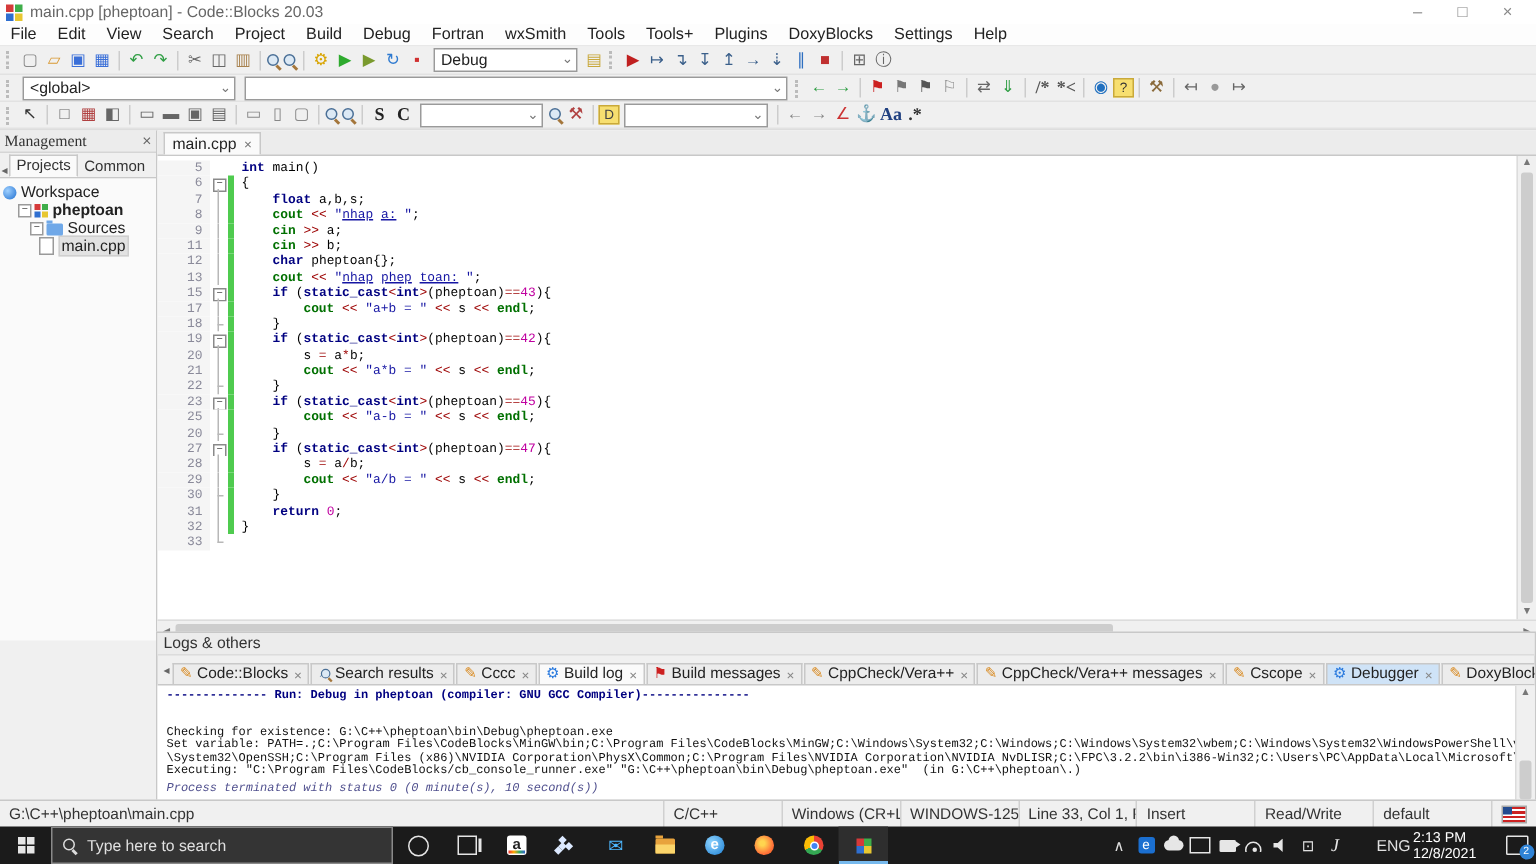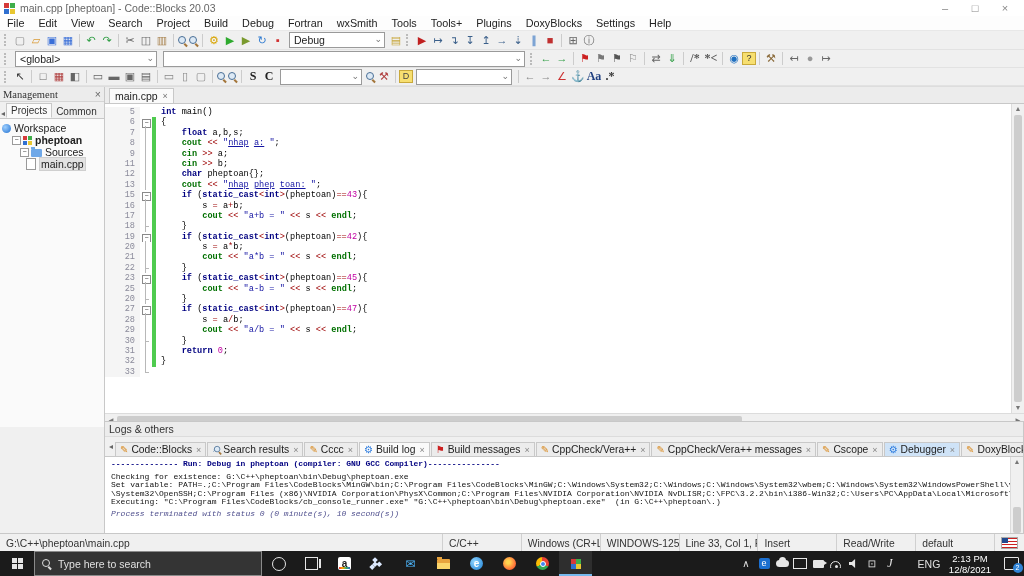--- a/index.html
+++ b/index.html
@@ -87,21 +87,21 @@
   .ltab{display:flex;align-items:center;background:#ececec;border:1px solid #c8c8c8;border-bottom:none;
         padding:1px 4px;margin-right:1px;font-size:10.3px;color:#222;white-space:nowrap;}
   .ltab.active{background:#fafafa;}
   .ltab.tint{background:#cfe3f7;}
   .ltab .x{margin-left:4px;color:#888;font-size:9px;}
   .ltab .lic{margin-right:3px;font-size:10px;line-height:10px;}
   .ltab-arr{font-size:8px;color:#666;padding:0 2px;align-self:center;}
   #logbody{flex:1;display:flex;background:#fff;border-top:1px solid #c8c8c8;min-height:0;}
   #logtext{flex:1;overflow:hidden;padding:3px 0 0 6px;font-family:"Liberation Mono",monospace;font-size:8px;}
   .logline{white-space:pre;line-height:8.6px;color:#111;}
-  .logline.head{color:#000080;font-weight:bold;margin-bottom:4px;}
+  .logline.head{color:#000080;font-weight:bold;margin-bottom:16px;}
   .logline.proc{color:#50508e;font-style:italic;margin-top:3px;}
   
   #statusbar{position:absolute;left:0;right:0;top:533px;height:18px;background:#f0f0f0;border-top:1px solid #c8c8c8;
              display:flex;align-items:center;font-size:10.3px;color:#333;}
   .seg{padding:0 6px;height:100%;display:flex;align-items:center;border-right:1px solid #d0d0d0;white-space:nowrap;overflow:hidden;}
   .seg.path{width:430px;flex:none;}
   .usflag{width:15px;height:10px;background:repeating-linear-gradient(#c22 0 1.5px,#fff 1.5px 3px);position:relative;border:0.5px solid #aaa;}
   .usflag::before{content:"";position:absolute;left:0;top:0;width:6px;height:5px;background:#224a8f;}
   
   #taskbar{position:absolute;left:0;right:0;top:551px;height:25px;background:#1b1b1b;display:flex;align-items:center;color:#e6e6e6;}
@@ -137,21 +137,21 @@
   .tcloud{width:13px;height:7px;background:#e6e6e6;border-radius:7px;position:relative;}
   .tcloud::before{content:"";position:absolute;left:3px;top:-3px;width:7px;height:7px;background:#e6e6e6;border-radius:50%;}
   .tmon{width:12px;height:9px;border:1.5px solid #e6e6e6;}
   .tcam{width:11px;height:8px;background:#e6e6e6;border-radius:1px;position:relative;}
   .tcam::before{content:"";position:absolute;right:-3px;top:1.5px;border-left:3px solid #e6e6e6;border-top:2.5px solid transparent;border-bottom:2.5px solid transparent;}
   .twifi{width:12px;height:8px;position:relative;overflow:hidden;}
   .twifi::before{content:"";position:absolute;left:0;top:1px;width:11px;height:11px;border:1.6px solid #e6e6e6;border-radius:50%;box-sizing:border-box;}
   .twifi::after{content:"";position:absolute;left:4.5px;top:5px;width:3px;height:3px;background:#e6e6e6;border-radius:50%;}
   .tspk{width:11px;height:9px;background:#e6e6e6;clip-path:polygon(0 33%,30% 33%,60% 0,60% 100%,30% 67%,0 67%);}
   .tscript{font-family:"Liberation Serif",serif;font-style:italic;font-size:12px;color:#e6e6e6;}
-  #clock{width:56px;text-align:center;font-size:9.5px;line-height:11px;color:#fff;}
+  #clock{width:56px;font-size:9.5px;line-height:11px;color:#fff;}
   .tnote{width:13px;height:11px;border:1.5px solid #e6e6e6;border-radius:1px;position:relative;}
   .tnote .badge{position:absolute;right:-5px;bottom:-4px;width:10px;height:10px;border-radius:50%;background:#2f83d6;color:#fff;
                 font-size:7px;line-height:10px;text-align:center;}
 </style>
 </head>
 <body>
 
 <div id="screen">
 
   <div id="titlebar">
@@ -420,28 +420,20 @@
             <div class="codeline">
               <span class="ln">15</span>
               <span class="fm">
                 <span class="fbox">−</span>
                 <span class="vline" style="top: 9px;"></span>
               </span>
               <span class="gbar on"></span>
               <span class="ct"><span class="t">    </span><span class="k">if</span><span class="t"> (</span><span class="k">static_cast</span><span class="o">&lt;</span><span class="k">int</span><span class="o">&gt;</span><span class="t">(pheptoan)</span><span class="o">==</span><span class="n">43</span><span class="t">){</span></span>
             </div>
             <div class="codeline">
-              <span class="ln">16</span>
-              <span class="fm">
-                <span class="vline"></span>
-              </span>
-              <span class="gbar on"></span>
-              <span class="ct"><span class="t">        s </span><span class="o">=</span><span class="t"> a</span><span class="o">+</span><span class="t">b;</span></span>
-            </div>
-            <div class="codeline">
               <span class="ln">17</span>
               <span class="fm">
                 <span class="vline"></span>
               </span>
               <span class="gbar on"></span>
               <span class="ct"><span class="t">        </span><span class="g">cout</span><span class="t"> </span><span class="o">&lt;&lt;</span><span class="t"> </span><span class="s">"a+b = "</span><span class="t"> </span><span class="o">&lt;&lt;</span><span class="t"> s </span><span class="o">&lt;&lt;</span><span class="t"> </span><span class="g">endl</span><span class="t">;</span></span>
             </div>
             <div class="codeline">
               <span class="ln">18</span>
               <span class="fm">

